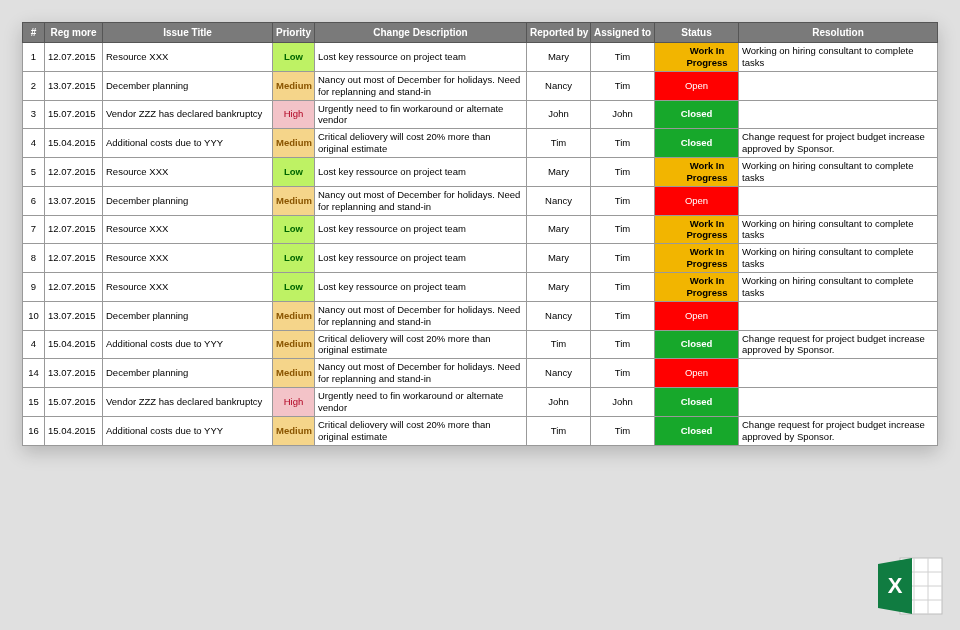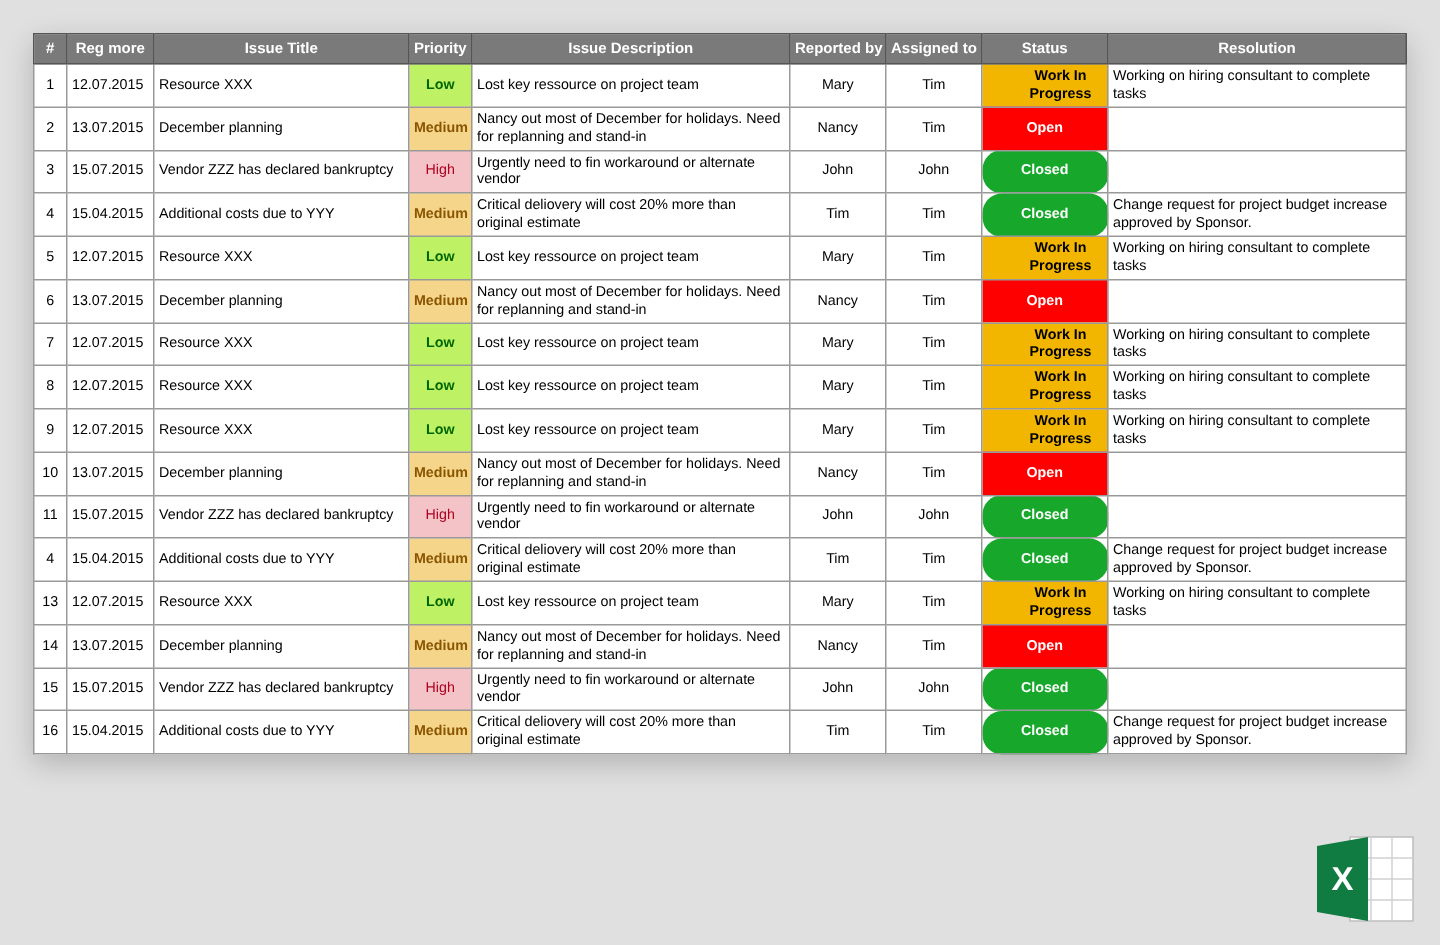--- a/index.html
+++ b/index.html
@@ -50,22 +50,22 @@
     .col-prio  { width: 42px; }
     .col-desc  { width: 212px; }
     .col-rep   { width: 64px; }
     .col-asg   { width: 64px; }
     .col-stat  { width: 84px; }
     .col-res   { width: auto; }
     .prio-low    { background: #bef264; color: #006600; font-weight: bold; text-align: center; }
     .prio-medium { background: #f5d58a; color: #8a5500; font-weight: bold; text-align: center; }
     .prio-high   { background: #f3c3c8; color: #b00020; font-weight: normal; text-align: center; }
     .stat-wip    { background: #f2b500; color: #000; font-weight: bold; text-align: center; padding-left: 24px; }
-    .stat-open   { background: #ff0000; color: #fff; font-weight: bold; text-align: center; }
-    .stat-closed { background: #17a82b; color: #fff; font-weight: bold; text-align: center; border-radius: 13px; }
+    .stat-open   { background: #ff0000; color: #fff; font-weight: normal; text-align: center; }
+    .stat-closed { background: #17a82b; color: #fff; font-weight: bold; text-align: center; }
     .excel-icon {
       position: absolute;
       right: 14px;
       bottom: 10px;
       width: 72px;
       height: 68px;
     }
   </style>
 </head>
 <body>
@@ -82,21 +82,21 @@
       <col class="col-asg">
         <col class="col-stat">
         <col class="col-res">
     </colgroup>
     <thead>
       <tr>
         <th>#</th>
         <th>Reg more</th>
         <th>Issue Title</th>
         <th>Priority</th>
-        <th>Issue Description</th>
+        <th>Change Description</th>
         <th>Reported by</th>
         <th>Assigned to</th>
         <th>Status</th>
         <th>Resolution</th>
       </tr>
     </thead>
     <tbody id="tbody">
         <tr>
           <td class="center">1</td>
           <td class="left">12.07.2015</td>
@@ -201,51 +201,29 @@
           <td class="left">13.07.2015</td>
           <td class="left">December planning</td>
           <td class="prio-medium">Medium</td>
           <td class="left">Nancy out most of December for holidays. Need for replanning and stand-in</td>
           <td class="center">Nancy</td>
           <td class="center">Tim</td>
           <td class="stat-open">Open</td>
           <td class="left"></td>
         </tr>
         <tr>
-          <td class="center">11</td>
-          <td class="left">15.07.2015</td>
-          <td class="left">Vendor ZZZ has declared bankruptcy</td>
-          <td class="prio-high">High</td>
-          <td class="left">Urgently need to fin workaround or alternate vendor</td>
-          <td class="center">John</td>
-          <td class="center">John</td>
-          <td class="stat-closed">Closed</td>
-          <td class="left"></td>
-        </tr>
-        <tr>
           <td class="center">4</td>
           <td class="left">15.04.2015</td>
           <td class="left">Additional costs due to YYY</td>
           <td class="prio-medium">Medium</td>
           <td class="left">Critical deliovery will cost 20% more than original estimate</td>
           <td class="center">Tim</td>
           <td class="center">Tim</td>
           <td class="stat-closed">Closed</td>
           <td class="left">Change request for project budget increase approved by Sponsor.</td>
-        </tr>
-        <tr>
-          <td class="center">13</td>
-          <td class="left">12.07.2015</td>
-          <td class="left">Resource XXX</td>
-          <td class="prio-low">Low</td>
-          <td class="left">Lost key ressource on project team</td>
-          <td class="center">Mary</td>
-          <td class="center">Tim</td>
-          <td class="stat-wip">Work In Progress</td>
-          <td class="left">Working on hiring consultant to complete tasks</td>
         </tr>
         <tr>
           <td class="center">14</td>
           <td class="left">13.07.2015</td>
           <td class="left">December planning</td>
           <td class="prio-medium">Medium</td>
           <td class="left">Nancy out most of December for holidays. Need for replanning and stand-in</td>
           <td class="center">Nancy</td>
           <td class="center">Tim</td>
           <td class="stat-open">Open</td>

